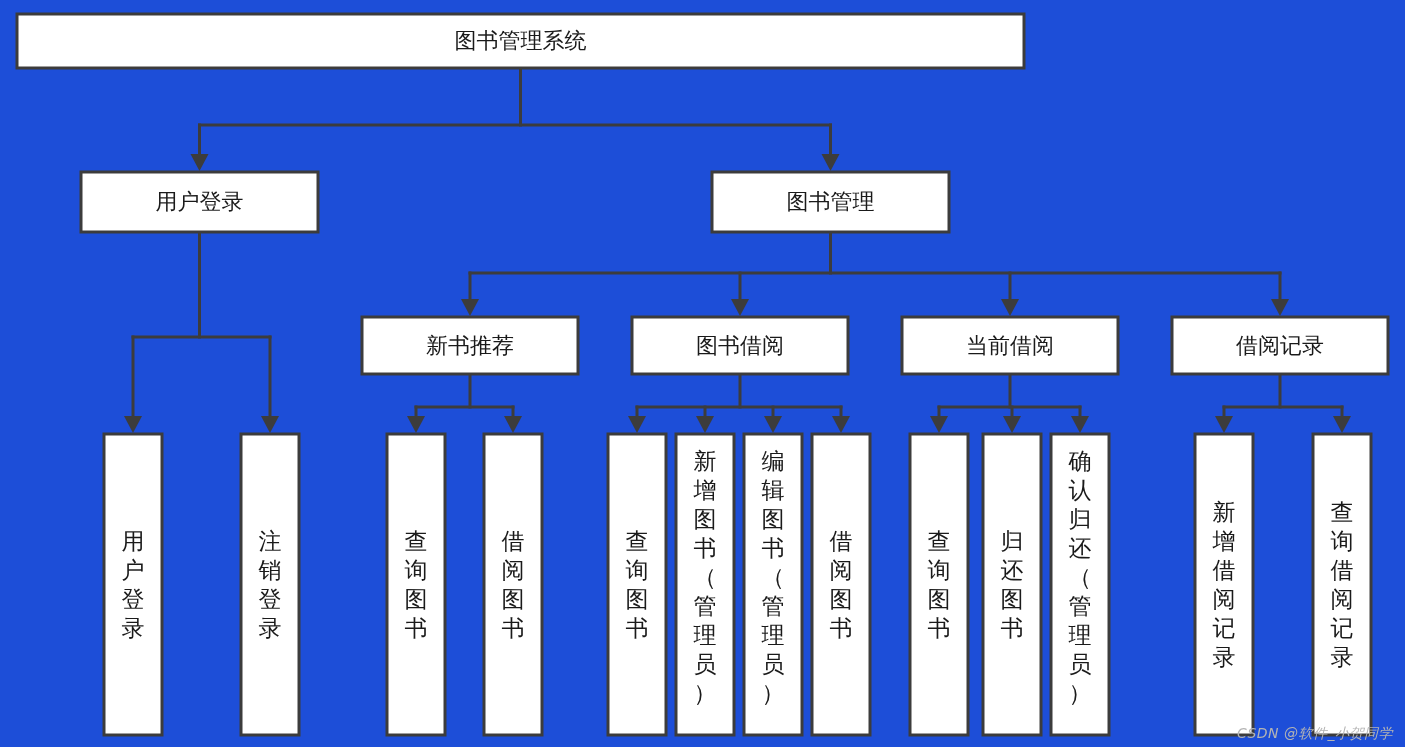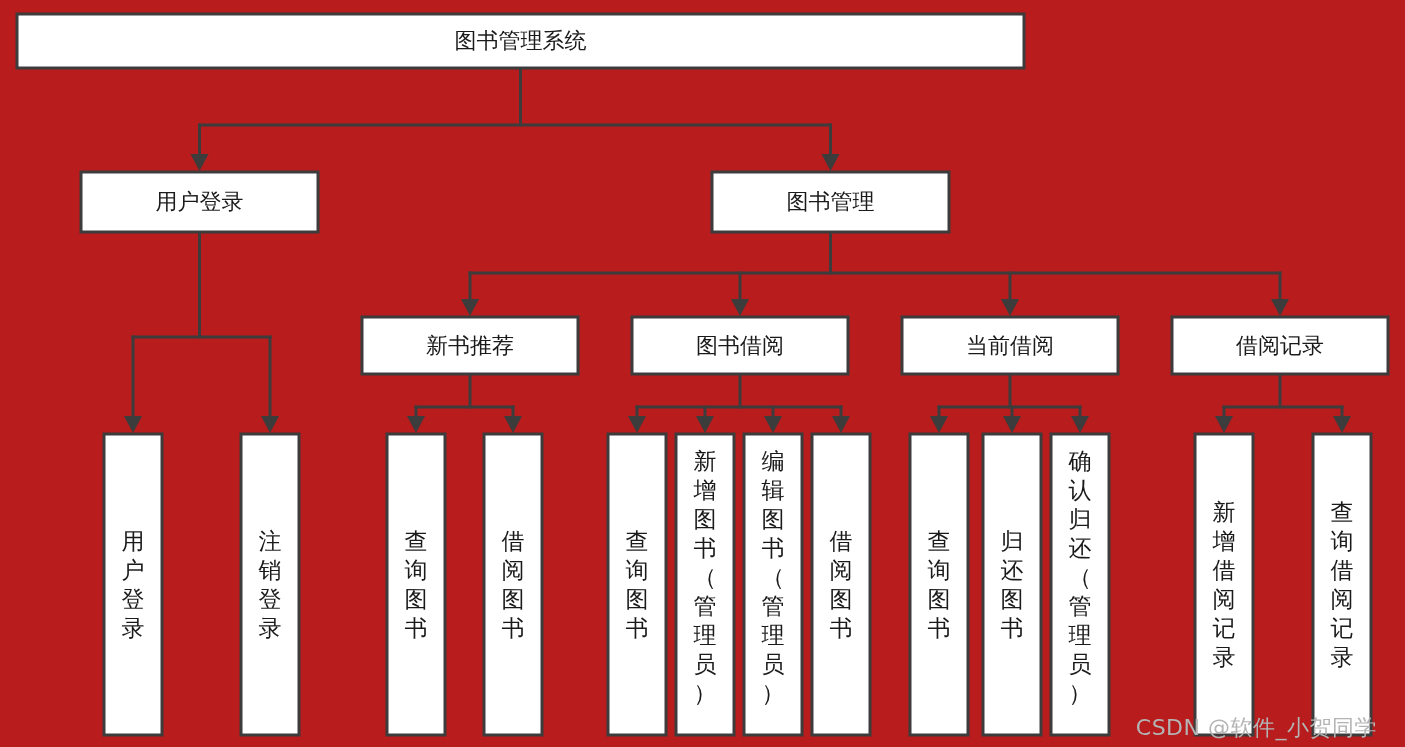--- a/index.html
+++ b/index.html
@@ -10,21 +10,21 @@
   body {
     width: 1405px;
     height: 747px;
     font-family: "Liberation Sans", "DejaVu Sans", sans-serif;
     overflow: hidden;
   }
   #diagram-root {
     position: relative;
     width: 1405px;
     height: 747px;
-    background: #b91c1c;
+    background: #1d4ed8;
   }
   svg#tree-svg {
     position: absolute;
     left: 0;
     top: 0;
     width: 1405px;
     height: 747px;
   }
   .node-rect {
     fill: #ffffff;
@@ -48,28 +48,29 @@
     dominant-baseline: middle;
   }
   .node-label-v {
     font-family: "DejaVu Sans", "Liberation Sans", sans-serif;
     font-size: 23px;
     fill: #1a1a1a;
     text-anchor: middle;
   }
   .watermark {
     position: absolute;
-    right: 28px;
+    right: 12px;
     bottom: 4px;
     font-family: "DejaVu Sans", "Liberation Sans", sans-serif;
-    font-size: 22px;
+    font-size: 14px;
     color: #b4b4b4;
     white-space: nowrap;
     letter-spacing: 0.5px;
     pointer-events: none;
+    font-style: italic;
   }
 </style>
 </head>
 <body>
 
 <div id="diagram-root">
   <svg id="tree-svg" viewBox="0 0 1405 747">
     <g id="connector-layer">
         <polyline points="520.5,68 520.5,125" class="conn"></polyline>
         <polyline points="199.5,125 830.5,125" class="conn"></polyline>

